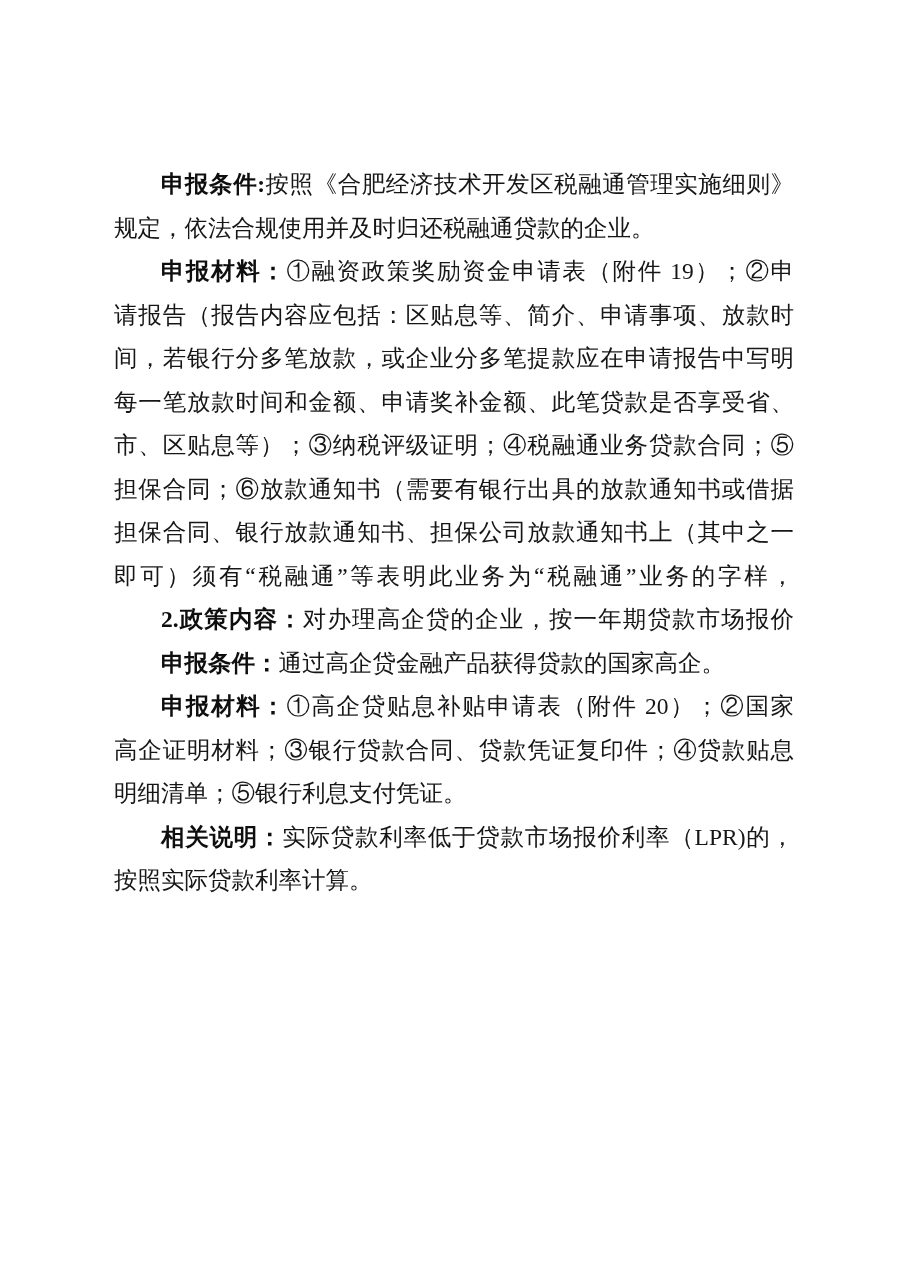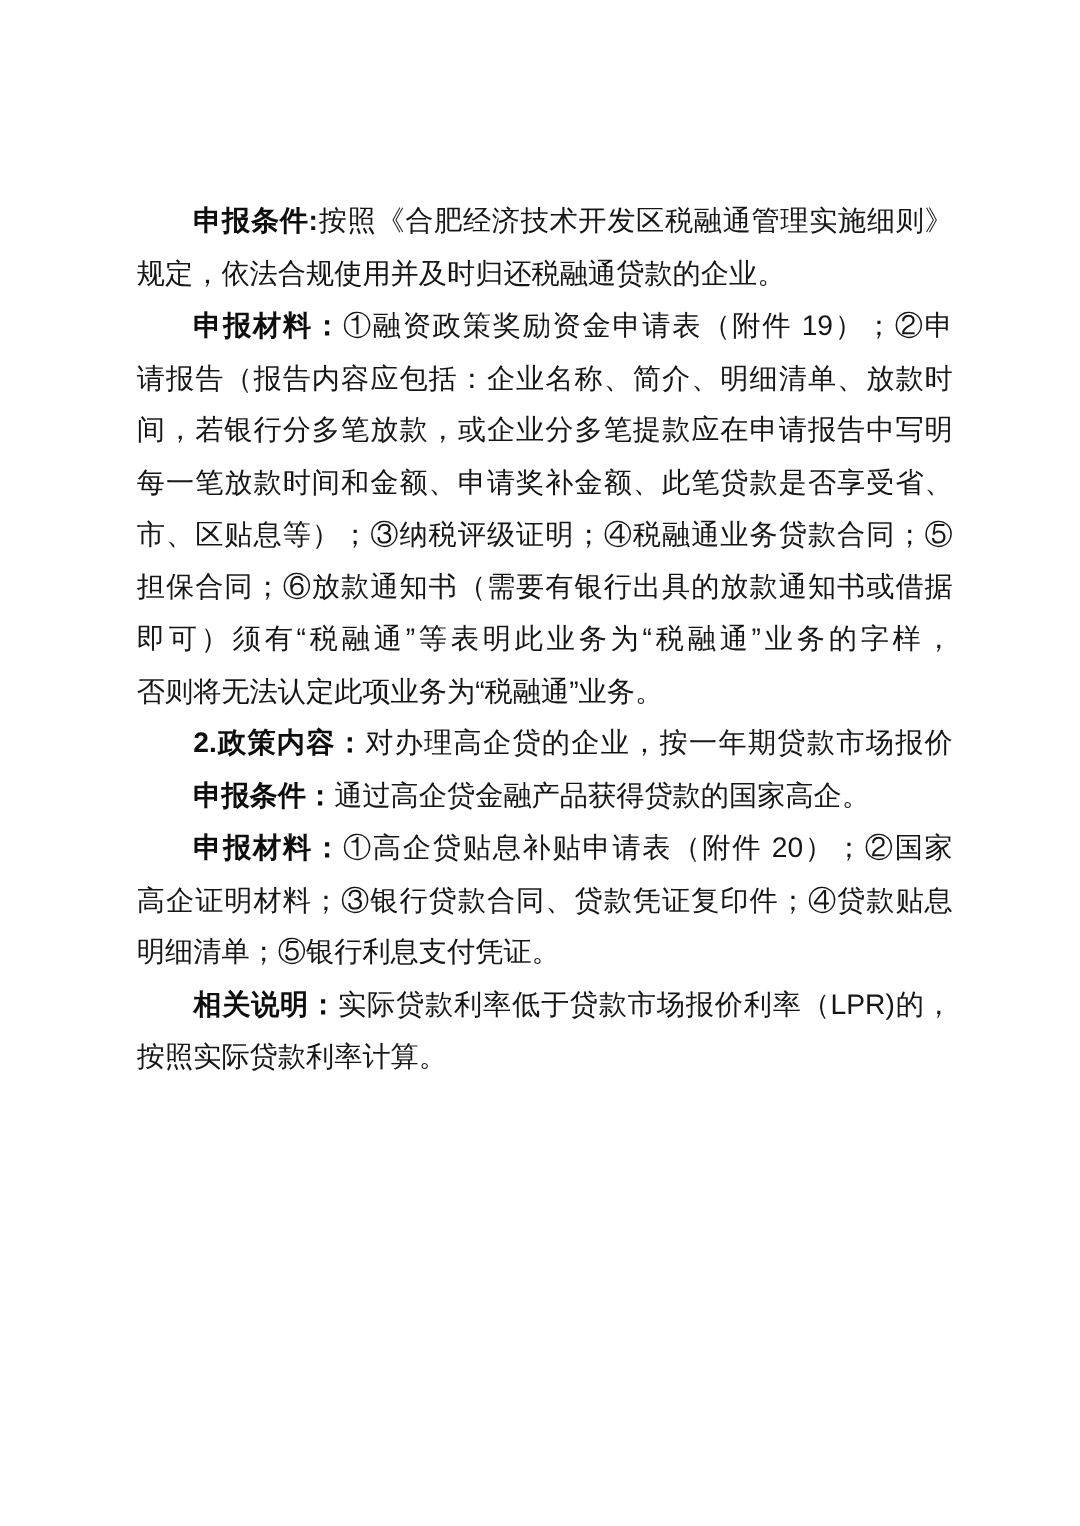--- a/index.html
+++ b/index.html
@@ -6,21 +6,21 @@
     margin: 0;
     padding: 0;
     background: #ffffff;
   }
   .page {
     position: relative;
     width: 900px;
     height: 978px;
     background: #ffffff;
     overflow: hidden;
-    font-family: Liberation Sans, sans-serif;
+    font-family: Liberation Serif, serif;
     color: #161616;
   }
   .body-text {
     position: absolute;
     left: 114px;
     top: 163px;
     width: 680px;
     font-size: 23.5px;
     line-height: 43.5px;
   }
@@ -52,27 +52,27 @@
   }
 </style>
 </head>
 <body>
 
 <div class="page">
   <div class="body-text">
       <div class="line first"><span class="label">申报条件:</span>按照《合肥经济技术开发区税融通管理实施细则》</div>
       <div class="line last">规定，依法合规使用并及时归还税融通贷款的企业。</div>
       <div class="line first"><span class="label">申报材料：</span>①融资政策奖励资金申请表（附件 19）；②申</div>
-      <div class="line">请报告（报告内容应包括：企业名称、简介、明细清单、放款时</div>
+      <div class="line">请报告（报告内容应包括：区贴息等、简介、申请事项、放款时</div>
       <div class="line">间，若银行分多笔放款，或企业分多笔提款应在申请报告中写明</div>
       <div class="line">每一笔放款时间和金额、申请奖补金额、此笔贷款是否享受省、</div>
       <div class="line">市、区贴息等）；③纳税评级证明；④税融通业务贷款合同；⑤</div>
       <div class="line">担保合同；⑥放款通知书（需要有银行出具的放款通知书或借据</div>
+      <div class="line">担保合同、银行放款通知书、担保公司放款通知书上（其中之一</div>
       <div class="line">即可）须有“税融通”等表明此业务为“税融通”业务的字样，</div>
-      <div class="line last">否则将无法认定此项业务为“税融通”业务。</div>
       <div class="line first"><span class="label">2.政策内容：</span>对办理高企贷的企业，按一年期贷款市场报价</div>
       <div class="line first last"><span class="label">申报条件：</span>通过高企贷金融产品获得贷款的国家高企。</div>
       <div class="line first"><span class="label">申报材料：</span>①高企贷贴息补贴申请表（附件 20）；②国家</div>
       <div class="line">高企证明材料；③银行贷款合同、贷款凭证复印件；④贷款贴息</div>
       <div class="line last">明细清单；⑤银行利息支付凭证。</div>
       <div class="line first"><span class="label">相关说明：</span>实际贷款利率低于贷款市场报价利率（LPR)的，</div>
       <div class="line last">按照实际贷款利率计算。</div>
     </div>
   <div class="page-number">- 23 -</div>
 </div>

